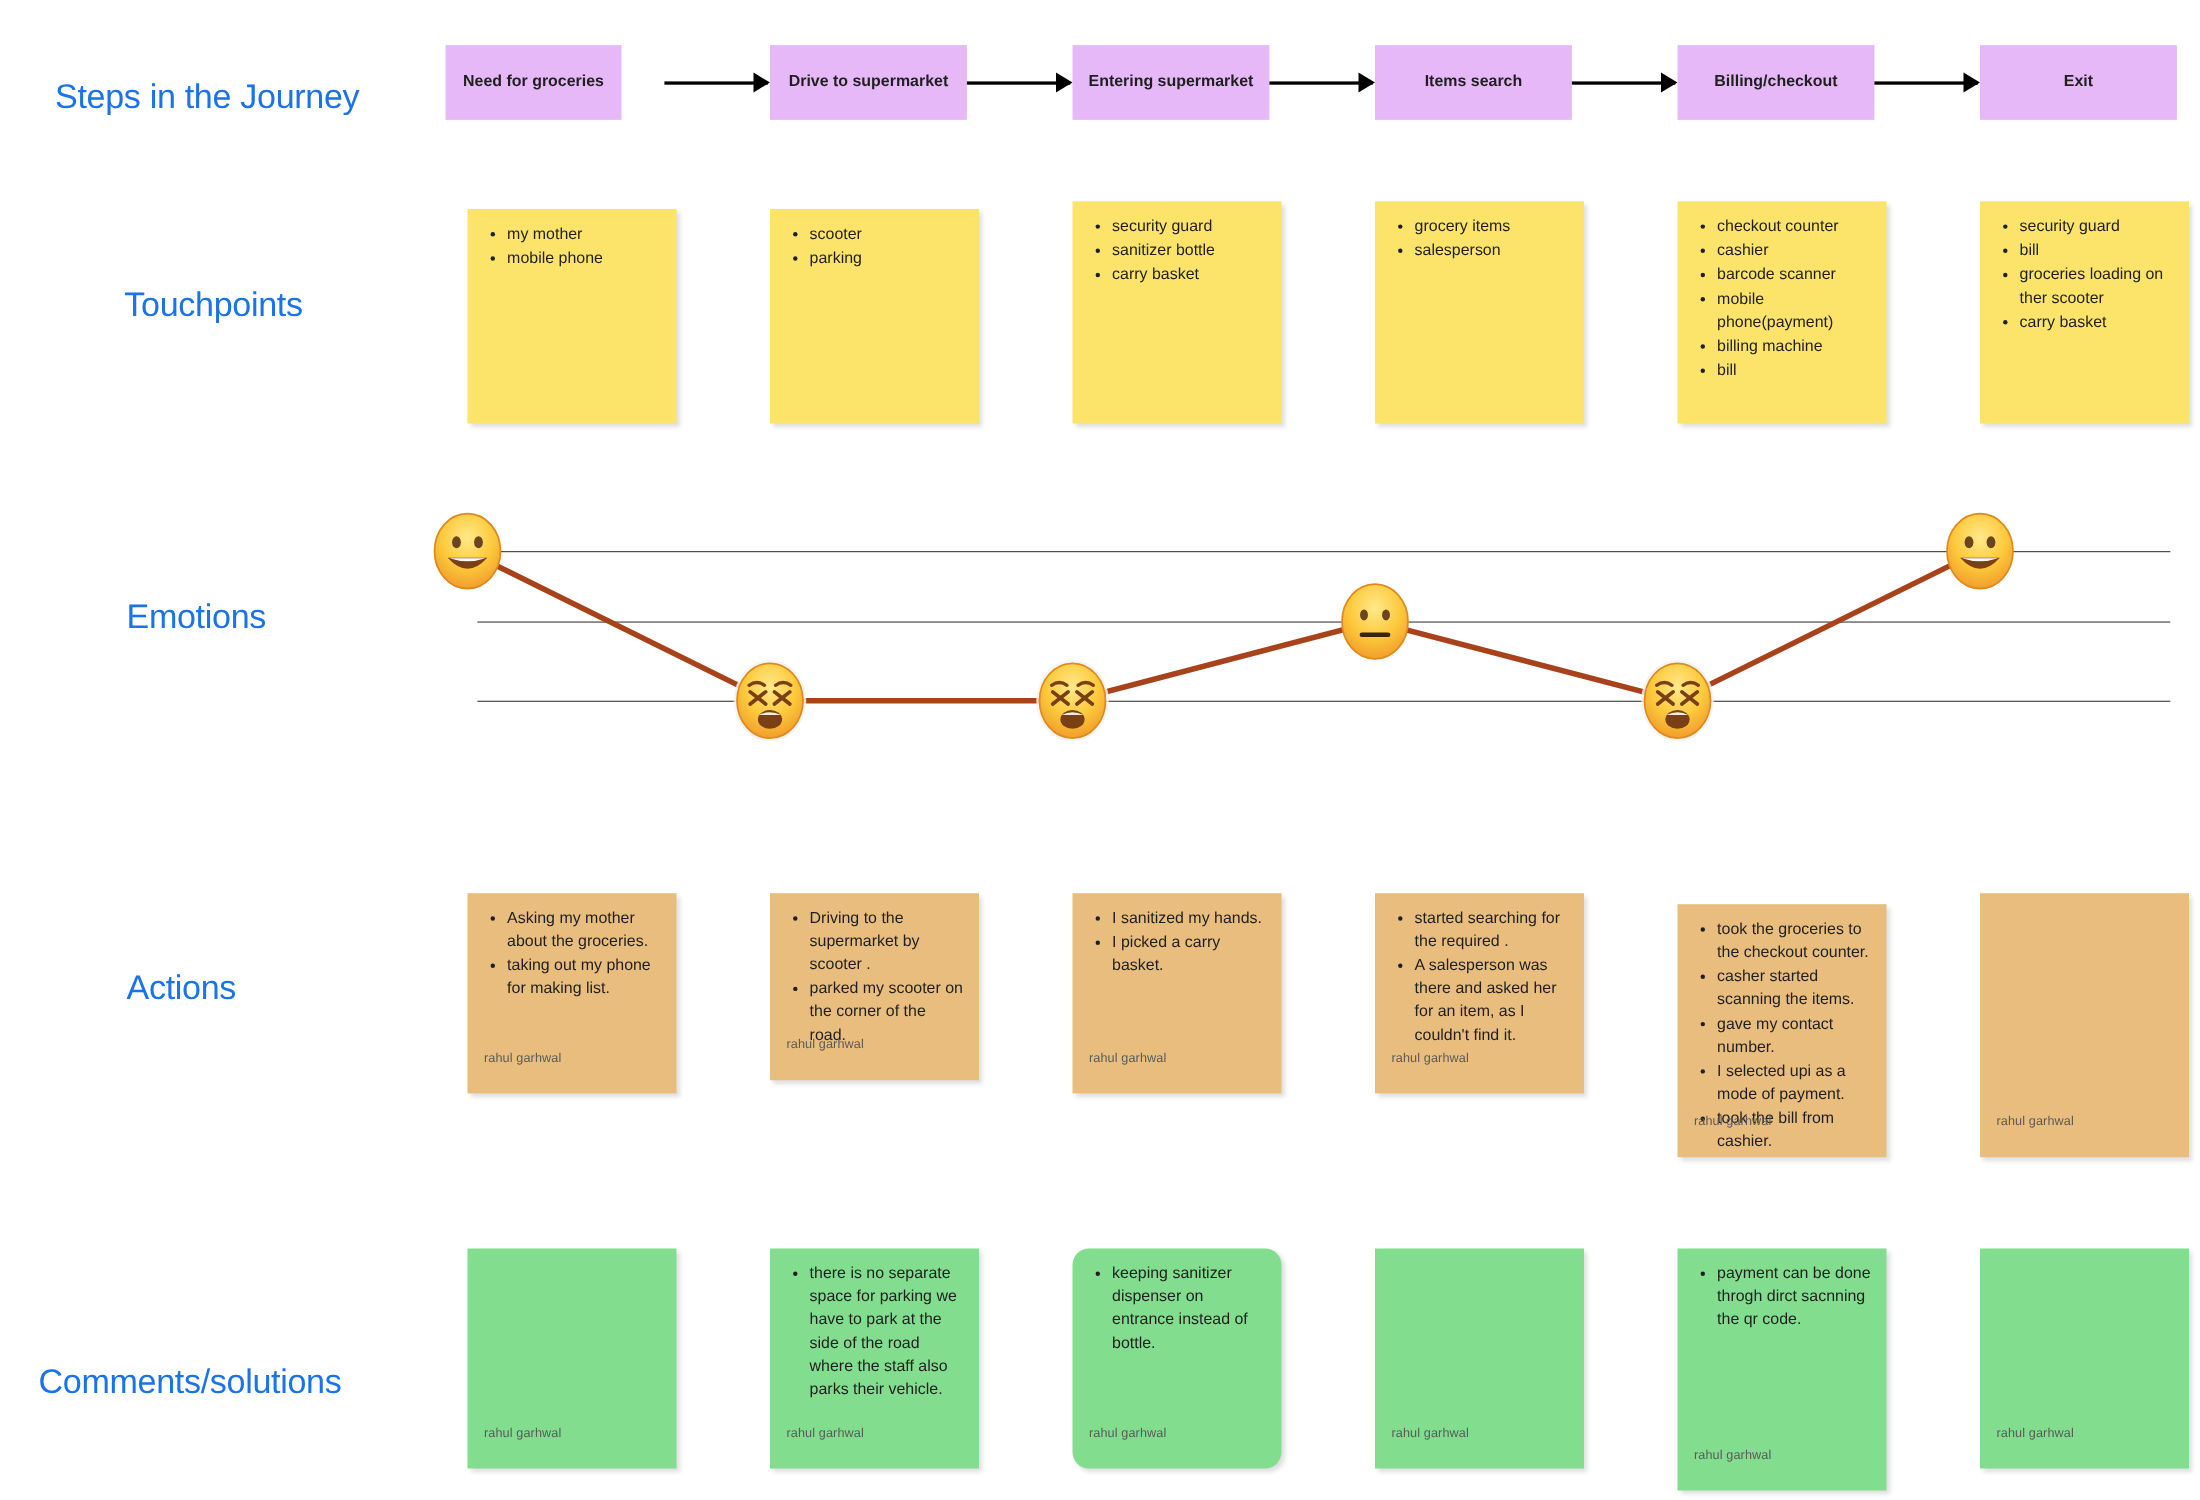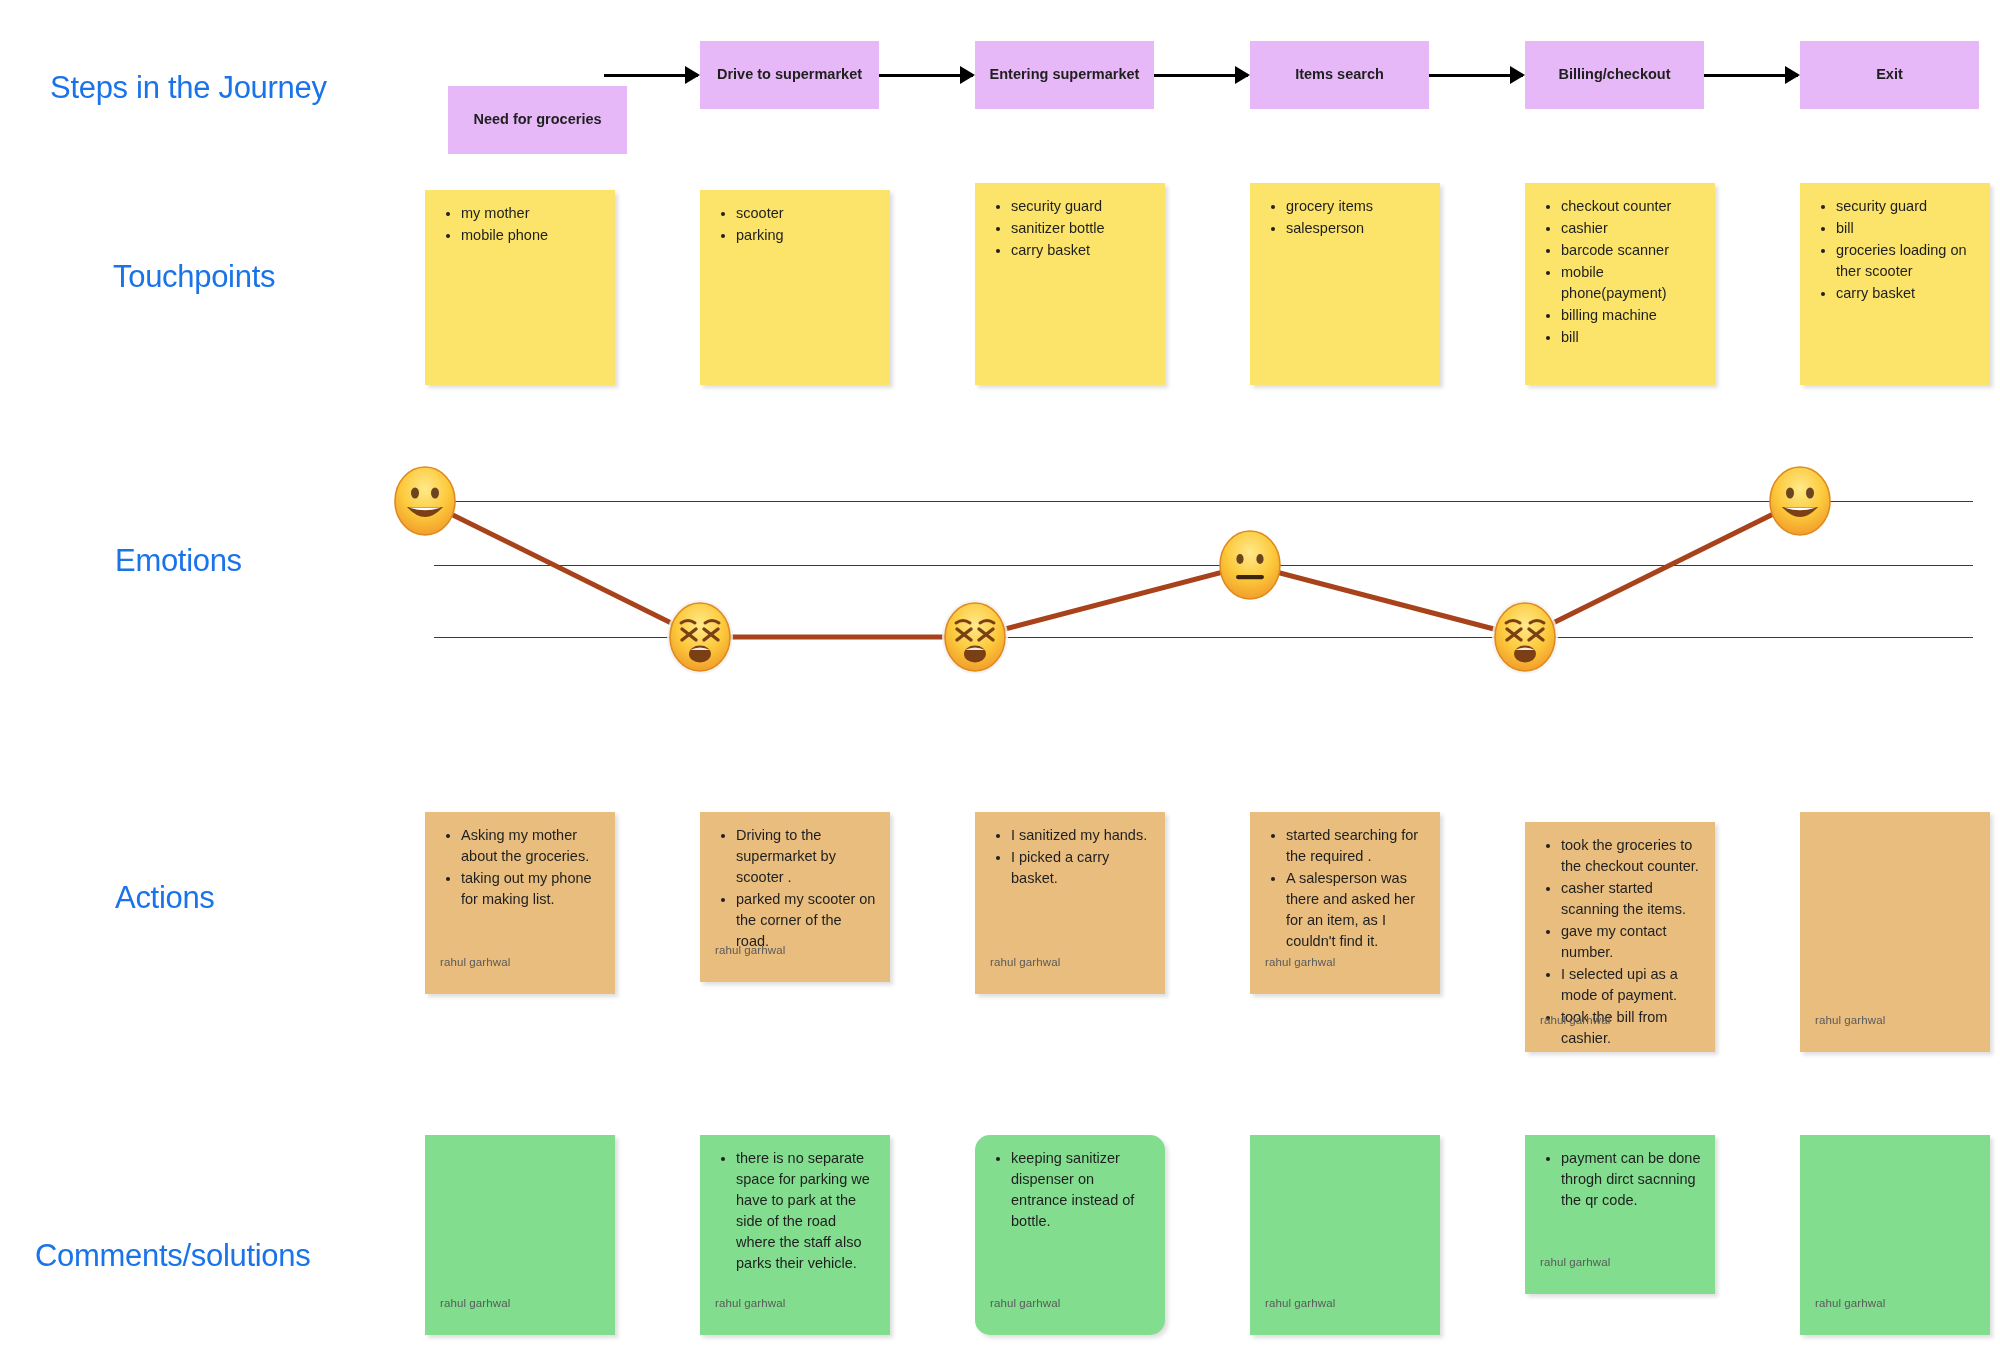--- a/index.html
+++ b/index.html
@@ -140,21 +140,21 @@
 
 <div id="board">
 
   <div class="row-label lbl-steps">Steps in the Journey</div>
   <div class="row-label lbl-touch">Touchpoints</div>
   <div class="row-label lbl-emotions">Emotions</div>
   <div class="row-label lbl-actions">Actions</div>
   <div class="row-label lbl-comments">Comments/solutions</div>
 
   <div id="steps-row">
-      <div class="step-box" style="left: 448px; width: 179px; margin-top: 45px;">
+      <div class="step-box" style="left: 405px; width: 160px;">
         <div class="step-text">Need for groceries</div>
       </div>
       <div class="arrow" style="left: 604px; width: 94px;">
         <div class="shaft"></div>
         <div class="head"></div>
       </div>
       <div class="step-box" style="left: 700px; width: 179px;">
         <div class="step-text">Drive to supermarket</div>
       </div>
       <div class="arrow" style="left: 879px; width: 94px;">
@@ -407,21 +407,21 @@
       </div>
       <div class="note green" style="left: 975px; top: 1135px; width: 190px; height: 200px; border-radius: 15px;">
         <ul>
           <li>keeping sanitizer dispenser on entrance instead of bottle.</li>
         </ul>
         <div class="author">rahul garhwal</div>
       </div>
       <div class="note green" style="left: 1250px; top: 1135px; width: 190px; height: 200px;">
         <div class="author">rahul garhwal</div>
       </div>
-      <div class="note green" style="left: 1525px; top: 1135px; width: 190px; height: 159px;">
+      <div class="note green" style="left: 1525px; top: 1135px; width: 190px; height: 220px;">
         <ul>
           <li>payment can be done throgh dirct sacnning the qr code.</li>
         </ul>
         <div class="author">rahul garhwal</div>
       </div>
       <div class="note green" style="left: 1800px; top: 1135px; width: 190px; height: 200px;">
         <div class="author">rahul garhwal</div>
       </div>
     </div>
 

